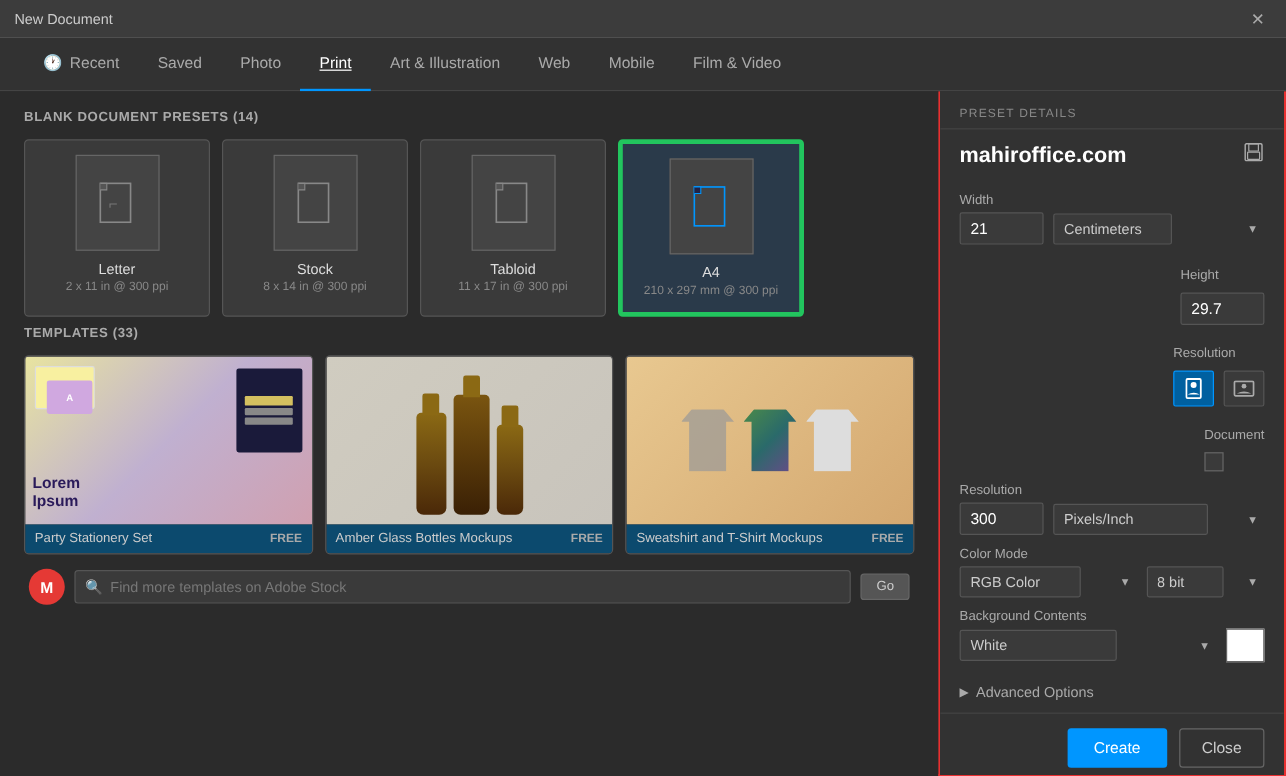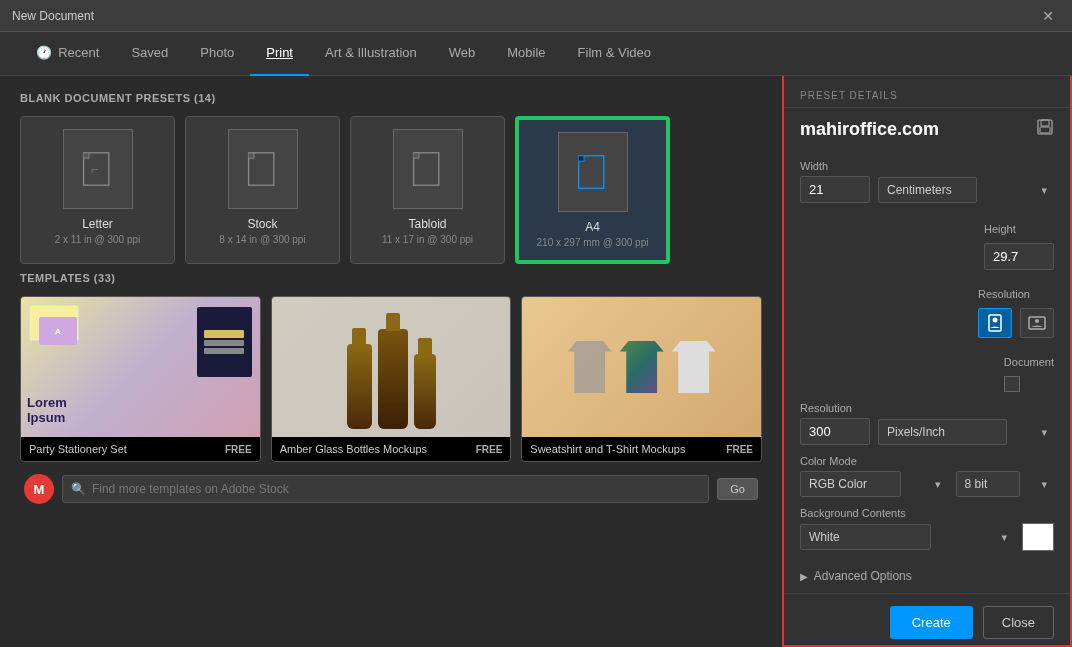--- a/index.html
+++ b/index.html
@@ -183,21 +183,21 @@
       display: flex;
       align-items: center;
       justify-content: center;
       background: #555;
     }
     .template-info {
       display: flex;
       align-items: center;
       justify-content: space-between;
       padding: 6px 8px;
-      background: #000000;
+      background: #0c4a6e;
     }
     .template-name {
       color: #ccc;
       font-size: 11px;
     }
     .template-badge {
       color: #aaa;
       font-size: 10px;
       font-weight: 600;
       padding-left: 14px;

